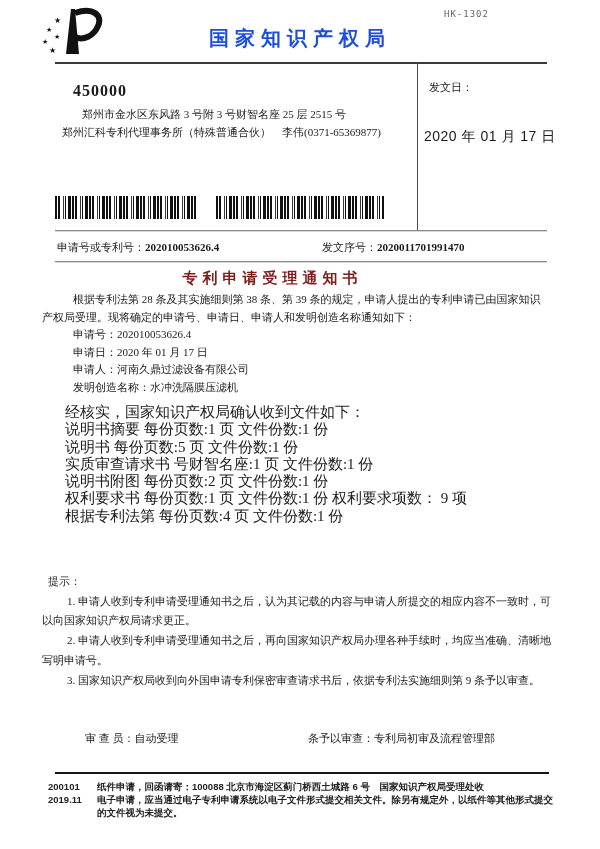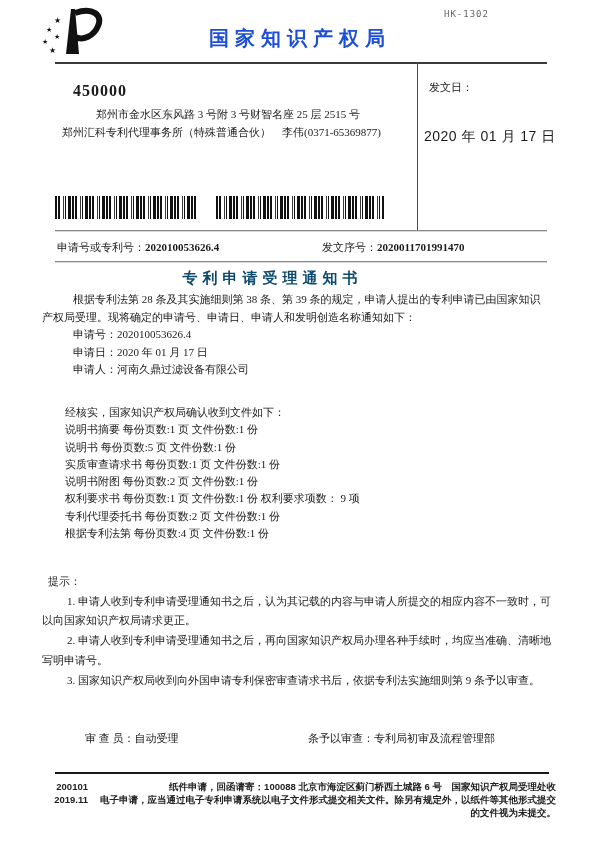--- a/index.html
+++ b/index.html
@@ -14,50 +14,50 @@
     font-size:20px;letter-spacing:6px;color:#1d4ed8;}
   .logo{left:36px;top:6px;width:74px;height:54px;}
   .rule{background:#3a3a3a;}
   .rule-top{left:55px;top:62px;width:492px;height:2px;}
   .v-divider{left:417px;top:62px;width:1px;height:169px;background:#4a4a4a;}
   .rule-mid{left:55px;width:492px;height:1px;background:#8a8a8a;box-shadow:0 1px 0 #d8d8d8;}
   .rule-mid1{top:230px;}
   .rule-mid2{top:261px;}
   .rule-bottom{left:55px;top:772px;width:494px;height:2px;background:#161616;}
   .postal{left:73px;top:82px;font-size:16px;font-weight:bold;letter-spacing:1px;}
-  .addr1{left:96px;top:107px;font-size:11px;}
+  .addr1{left:82px;top:107px;font-size:11px;}
   .addr2{left:62px;top:125px;font-size:11px;}
   .dispatch-label{left:429px;top:80px;font-size:11px;}
   .dispatch-date{left:424px;top:128px;font-size:14px;font-weight:normal;
     font-family:"Liberation Sans","DejaVu Sans",sans-serif;letter-spacing:0.5px;}
   .barcode{top:196px;height:23px;
     background:repeating-linear-gradient(90deg,#111 0 2px,#fff 2px 3px,#111 3px 5px,#fff 5px 8px,#3a3a3a 8px 9px,#fff 9px 10px,#111 10px 11px,#fff 11px 13px,#111 13px 16px,#fff 16px 17px);}
   .barcode-1{left:55px;width:141px;}
   .barcode-2{left:216px;width:168px;}
   .ref-row{top:240px;font-size:11px;}
   .ref-app{left:57px;}
   .ref-serial{left:322px;}
   .ref-num{font-weight:bold;}
   .notice-title{left:0;top:269px;width:545px;text-align:center;
     font-family:"Liberation Sans","DejaVu Sans",sans-serif;font-weight:bold;
-    font-size:15px;letter-spacing:5px;color:#0c4a6e;}
+    font-size:15px;letter-spacing:5px;color:#7f1d1d;}
   .body-block{left:42px;top:291px;width:508px;font-size:11px;line-height:17.6px;}
   .body-block p{margin:0;text-indent:31px;}
   .detail-line{padding-left:31px;}
-  .received-block{left:42px;top:404px;width:508px;font-size:11px;line-height:17.3px;}
+  .received-block{left:42px;top:404px;width:508px;font-size:15px;line-height:17.3px;}
   .received-block div{padding-left:23px;}
   .tips-block{left:42px;top:572px;width:512px;font-size:11px;line-height:19.7px;}
   .tips-label{margin-left:6px;}
   .tips-block p{margin:0;text-indent:25px;}
   .review-row{top:731px;font-size:11px;}
   .review-examiner{left:85px;}
   .review-dept{left:308px;}
   .footer{left:48px;top:780px;width:508px;
     font-family:"Liberation Sans","DejaVu Sans",sans-serif;
-    font-size:9.5px;font-weight:bold;color:#222;line-height:13px;text-align:right;}
+    font-size:9.5px;font-weight:bold;color:#222;line-height:13px;}
   .footer-row{display:flex;align-items:flex-start;}
   .footer-code{width:40px;flex:0 0 40px;}
   .footer-text{flex:1;padding-left:9px;}
 </style>
 </head>
 <body>
 
 <div class="page">
 
   <div class="abs form-code">HK-1302</div>
@@ -96,30 +96,30 @@
   </div>
   <div class="abs rule-mid rule-mid2"></div>
 
   <div class="abs notice-title">专利申请受理通知书</div>
 
   <div class="abs body-block">
     <p>根据专利法第 28 条及其实施细则第 38 条、第 39 条的规定，申请人提出的专利申请已由国家知识产权局受理。现将确定的申请号、申请日、申请人和发明创造名称通知如下：</p>
     <div class="detail-line">申请号：202010053626.4</div>
     <div class="detail-line">申请日：2020 年 01 月 17 日</div>
     <div class="detail-line">申请人：河南久鼎过滤设备有限公司</div>
+    <div class="detail-line">发明创造名称：水冲洗隔膜压滤机</div>
   </div>
 
   <div class="abs received-block">
     <div>经核实，国家知识产权局确认收到文件如下：</div>
     <div>说明书摘要 每份页数:1 页 文件份数:1 份</div>
     <div>说明书 每份页数:5 页 文件份数:1 份</div>
-    <div>实质审查请求书 每份页数:1 页 文件份数:1 份</div>
+    <div>实质审查请求书 号财智名座:1 页 文件份数:1 份</div>
     <div>说明书附图 每份页数:2 页 文件份数:1 份</div>
     <div>权利要求书 每份页数:1 页 文件份数:1 份 权利要求项数： 9 项</div>
-    <div>专利代理委托书 每份页数:2 页 文件份数:1 份</div>
     <div>根据专利法第 每份页数:4 页 文件份数:1 份</div>
   </div>
 
   <div class="abs tips-block">
     <div class="tips-label">提示：</div>
     <p>1. 申请人收到专利申请受理通知书之后，认为其记载的内容与申请人所提交的相应内容不一致时，可以向国家知识产权局请求更正。</p>
     <p>2. 申请人收到专利申请受理通知书之后，再向国家知识产权局办理各种手续时，均应当准确、清晰地写明申请号。</p>
     <p>3. 国家知识产权局收到向外国申请专利保密审查请求书后，依据专利法实施细则第 9 条予以审查。</p>
   </div>
 

